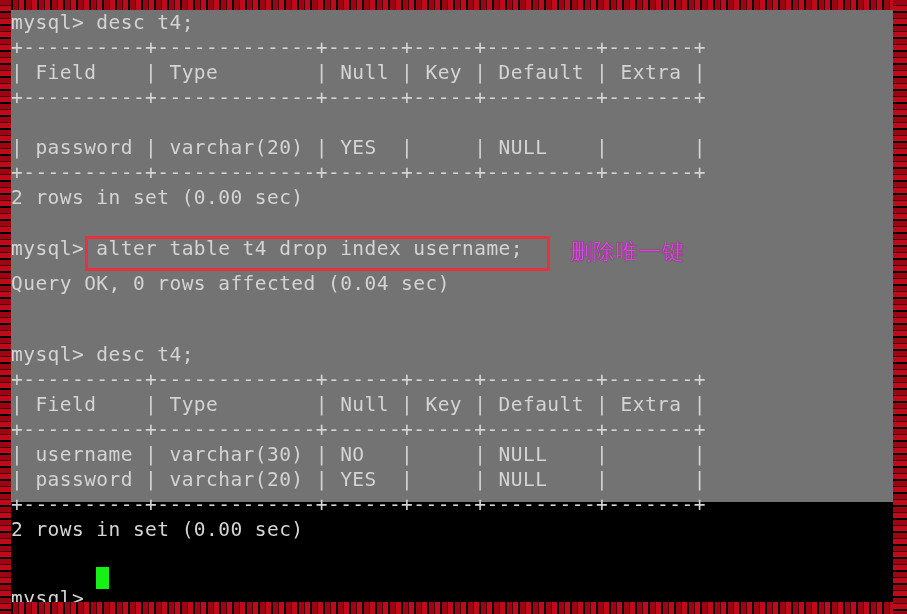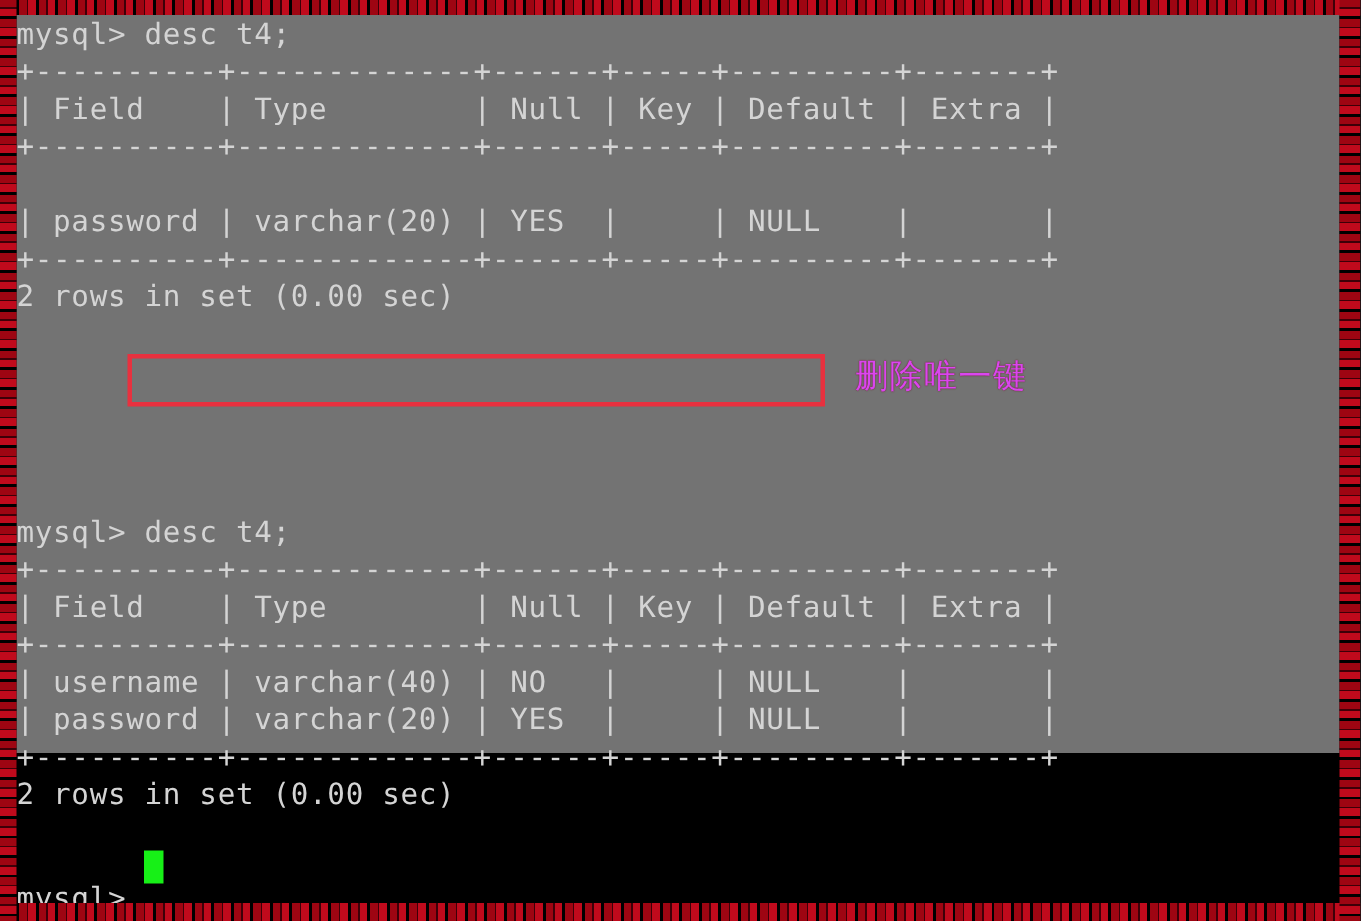--- a/index.html
+++ b/index.html
@@ -140,26 +140,28 @@
 
   <div id="terminal">
     <div class="term-line" style="top:0px">mysql&gt; desc t4;</div>
     <div class="term-line" style="top:25px">+----------+-------------+------+-----+---------+-------+</div>
     <div class="term-line" style="top:50px">| Field    | Type        | Null | Key | Default | Extra |</div>
     <div class="term-line" style="top:75px">+----------+-------------+------+-----+---------+-------+</div>
     <div class="term-line" style="top:125px">| password | varchar(20) | YES  |     | NULL    |       |</div>
     <div class="term-line" style="top:150px">+----------+-------------+------+-----+---------+-------+</div>
     <div class="term-line" style="top:175px">2 rows in set (0.00 sec)</div>
     <div class="term-line blank-line" style="top:200px"></div>
+    <div class="term-line" style="top:226px">mysql&gt; alter table t4 drop index username;</div>
+    <div class="term-line" style="top:261px">Query OK, 0 rows affected (0.04 sec)</div>
     <div class="term-line blank-line" style="top:311px"></div>
     <div class="term-line" style="top:332px">mysql&gt; desc t4;</div>
     <div class="term-line" style="top:357px">+----------+-------------+------+-----+---------+-------+</div>
     <div class="term-line" style="top:382px">| Field    | Type        | Null | Key | Default | Extra |</div>
     <div class="term-line" style="top:407px">+----------+-------------+------+-----+---------+-------+</div>
-    <div class="term-line" style="top:432px">| username | varchar(40) | NO   |     | NULL    |       |</div>
+    <div class="term-line" style="top:432px">| username | varchar(30) | NO   |     | NULL    |       |</div>
     <div class="term-line" style="top:457px">| password | varchar(20) | YES  |     | NULL    |       |</div>
     <div class="term-line" style="top:482px">+----------+-------------+------+-----+---------+-------+</div>
     <div class="term-line" style="top:507px">2 rows in set (0.00 sec)</div>
     <div class="term-line blank-line" style="top:532px"></div>
     <div class="term-line" style="top:576px">mysql&gt; </div>
   </div>
 
   <div id="cmd-highlight"></div>
 
   <div id="annotation">删除唯一键</div>

